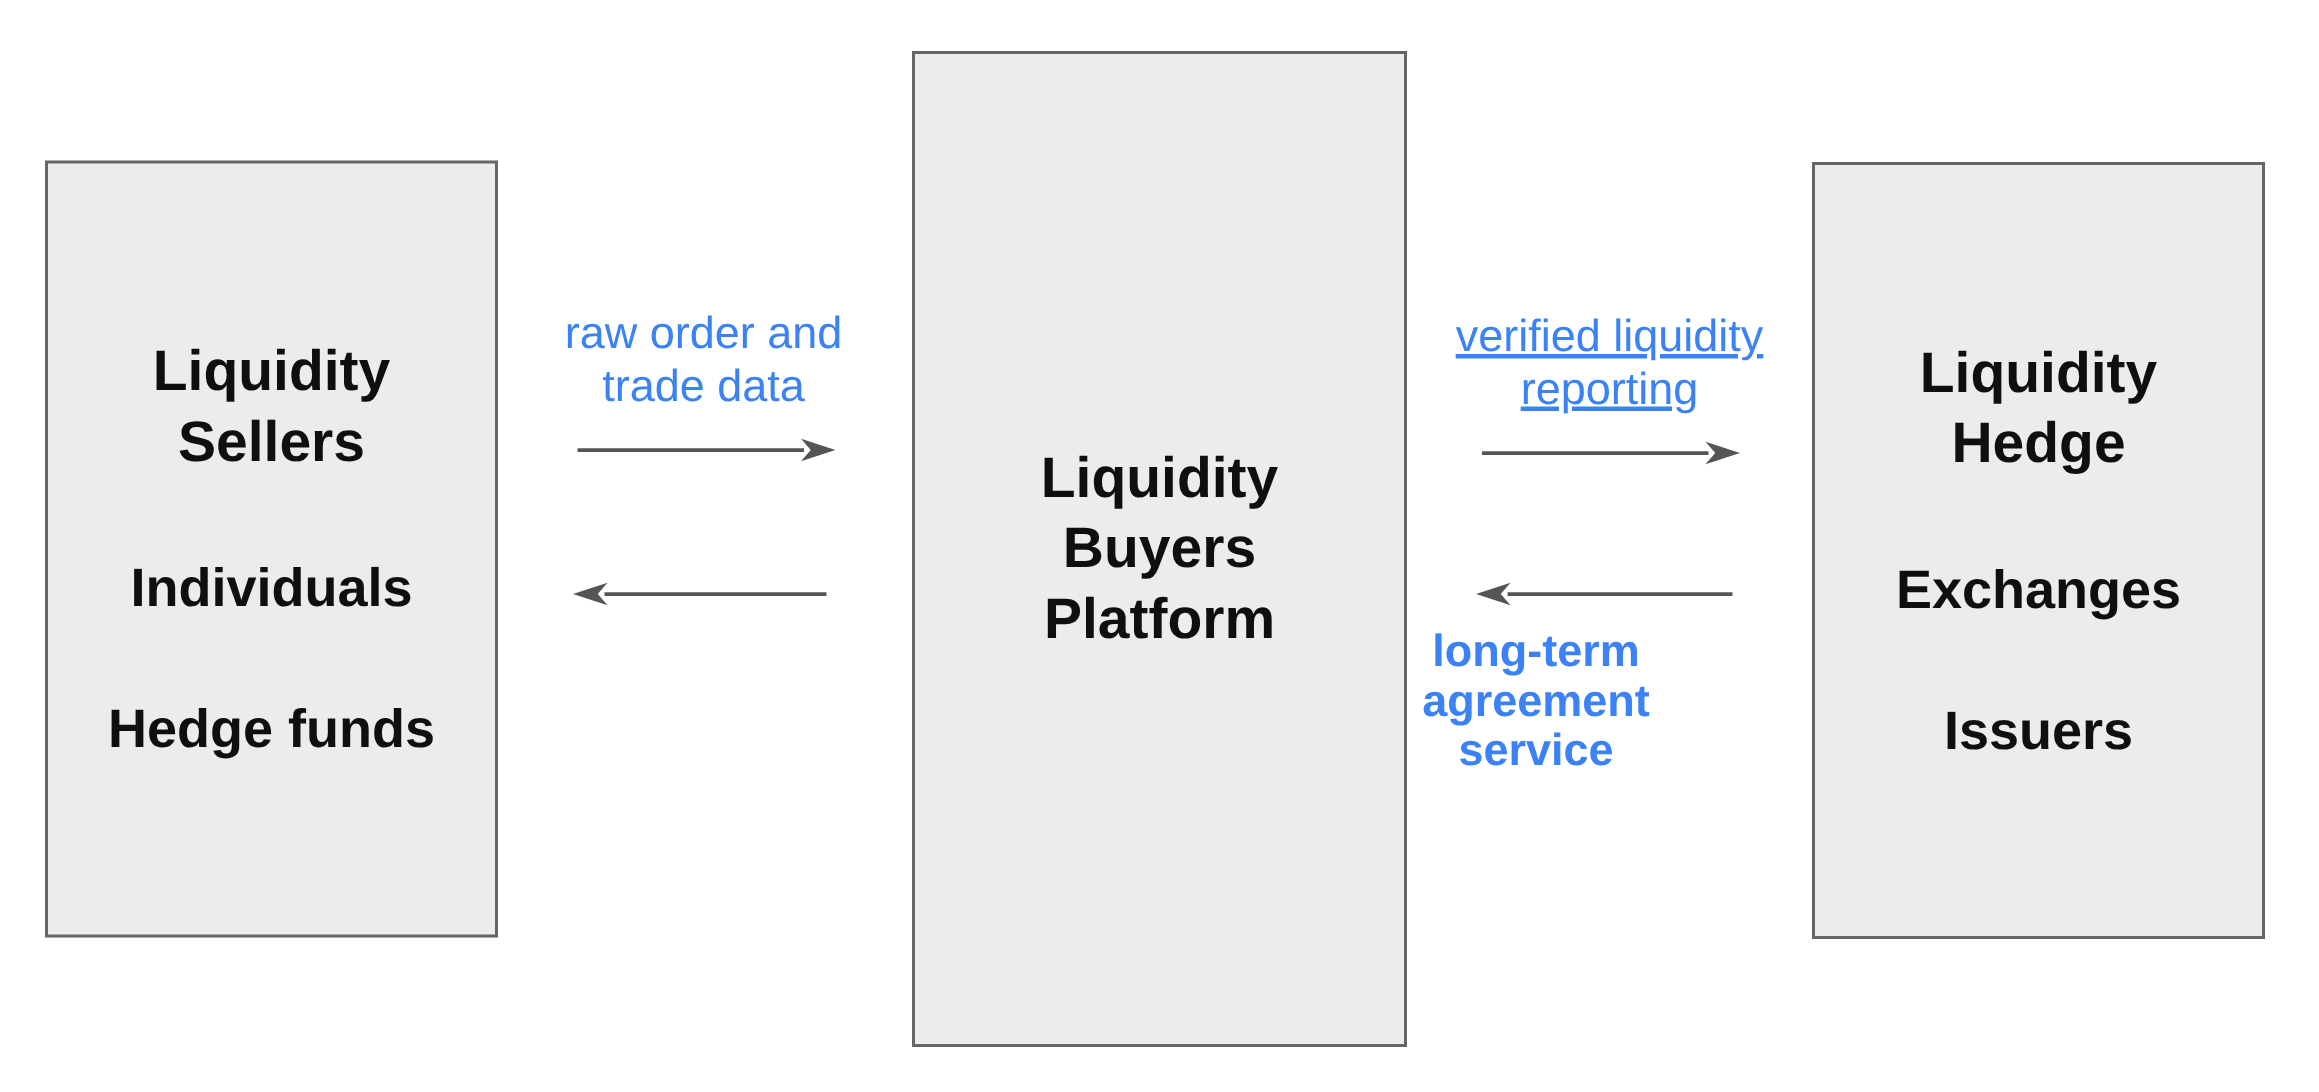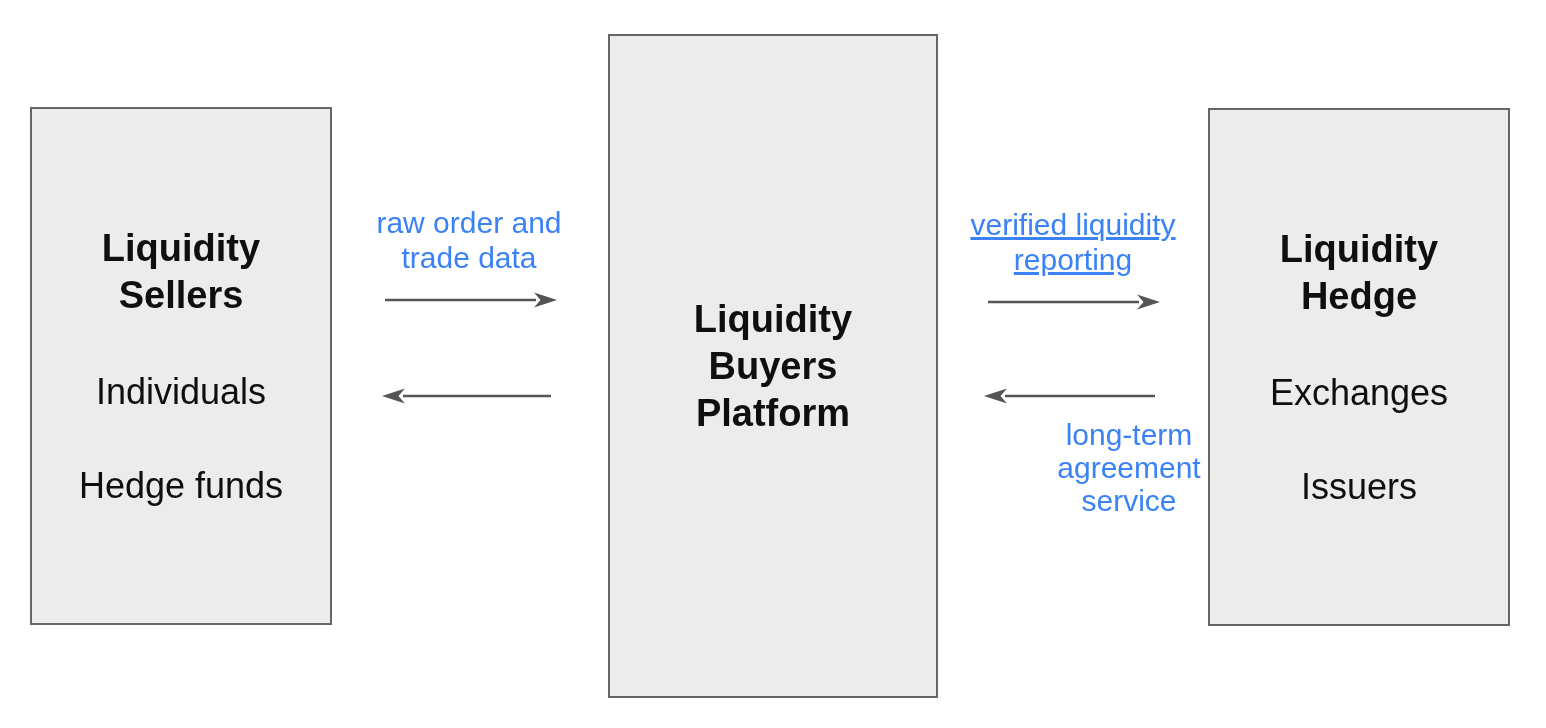--- a/index.html
+++ b/index.html
@@ -40,35 +40,36 @@
     font-size: 38px;
     font-weight: bold;
     line-height: 47px;
     white-space: nowrap;
   }
   .node-item {
     font-size: 36px;
     line-height: 42px;
     margin-top: 52px;
     white-space: nowrap;
+    font-weight: bold;
   }
   .flow-label {
     position: absolute;
     transform: translateX(-50%);
     text-align: center;
     color: #3b82f6;
     font-size: 30px;
     line-height: 35px;
     white-space: nowrap;
   }
   .flow-label.three-line { line-height: 33px; }
   .label-raw       { left: 469px;  top: 205px; }
   .label-rewards   { left: 469px;  top: 417px; }
   .label-reporting { left: 1073px; top: 207px; text-decoration: underline; }
-  .label-agreement { left: 1129px; top: 418px; }
+  .label-agreement { left: 1024px; top: 418px; font-weight: bold; }
   .arrow { position: absolute; display: block; }
   .arrow-raw       { left: 384px; top: 289px; }
   .arrow-rewards   { left: 381px; top: 385px; }
   .arrow-reporting { left: 987px; top: 291px; }
   .arrow-agreement { left: 983px; top: 385px; }
   .arrow line { stroke: var(--arrow); stroke-width: 2.5; }
   .arrow path { fill: var(--arrow); }
 </style>
 </head>
 <body>

